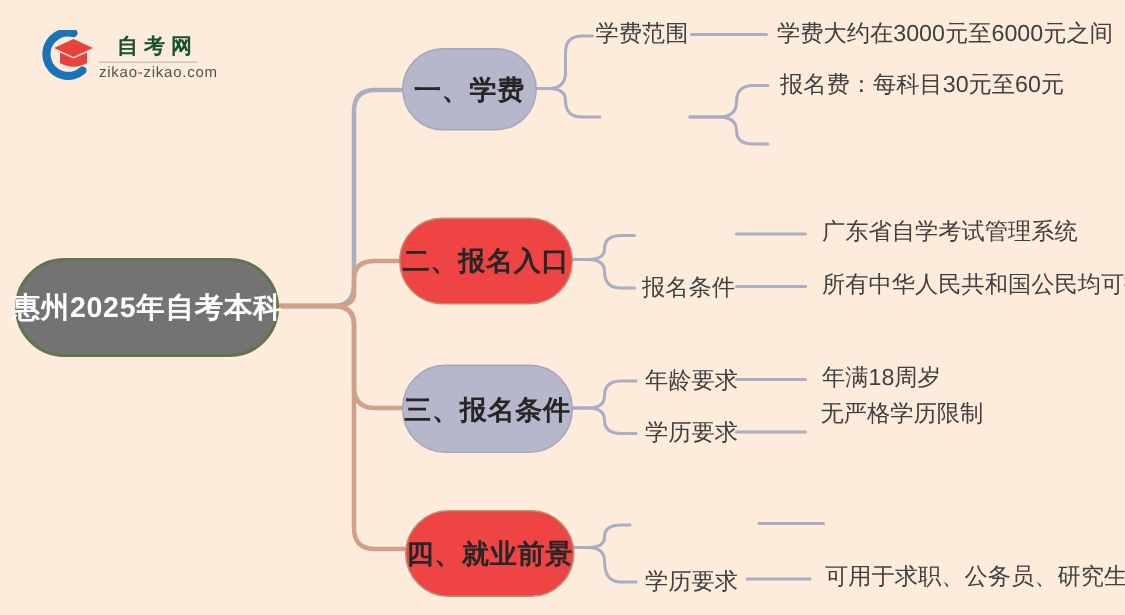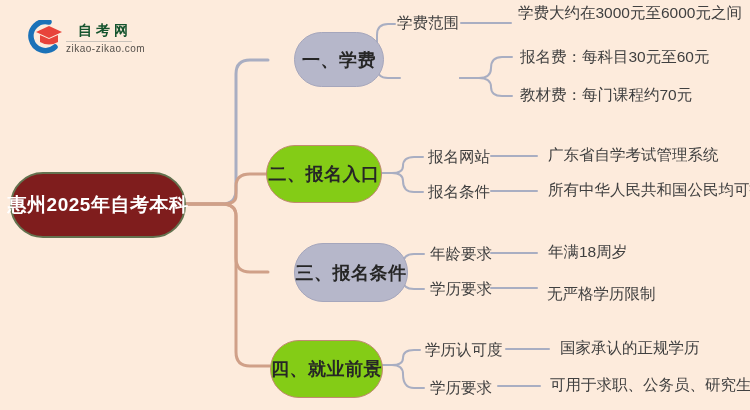--- a/index.html
+++ b/index.html
@@ -18,26 +18,26 @@
              color:#14532d;letter-spacing:4px;white-space:nowrap;}
   .logo-divider{position:absolute;left:38px;top:24px;width:66px;height:1px;background:#c9c2ba;}
   .logo-url{position:absolute;left:38px;top:26px;font-size:10px;color:#55504b;
             letter-spacing:.5px;white-space:nowrap;}
 
   
   .node{position:absolute;z-index:2;display:flex;align-items:center;justify-content:center;
         white-space:nowrap;box-sizing:border-box;}
   .root-node{
     left:10px;top:172px;width:176px;height:66px;border-radius:34px;
-    background:#7f1d1d;border:2px solid #63724f;
+    background:#737373;border:2px solid #63724f;
     color:#ffffff;font-size:19px;font-weight:700;letter-spacing:.5px;
   }
   .branch{font-size:18px;font-weight:700;color:#262626;letter-spacing:.5px;}
-  .lavender{background:#b6b7ca;border:1px solid #a5a6bc;margin-left:26px;}
-  .salmon{background:#84cc16;border:1px solid #c28a71;}
+  .lavender{background:#b6b7ca;border:1px solid #a5a6bc;}
+  .salmon{background:#ef4444;border:1px solid #c28a71;}
   .b1{left:268px;top:32px;width:90px;height:55px;border-radius:28px;}
   .b2{left:266px;top:145px;width:116px;height:58px;border-radius:29px;}
   .b3{left:268px;top:243px;width:114px;height:59px;border-radius:29px;}
   .b4{left:270px;top:340px;width:113px;height:58px;border-radius:29px;}
 
   
   .lbl{position:absolute;z-index:2;transform:translateY(-50%);white-space:nowrap;
        font-size:15.5px;color:#404040;font-weight:500;}
 </style>
 </head>
@@ -107,32 +107,28 @@
     <span>二、报名入口</span>
   </div>
   <div class="node branch salmon b4">
     <span>四、就业前景</span>
   </div>
   <div class="node branch lavender b3">
     <span>三、报名条件</span>
   </div>
 
   <div class="lbl" style="left:397px;top:23px">学费范围</div>
-  <div class="lbl" style="left:518px;top:13px">学费大约在3000元至6000元之间</div>
+  <div class="lbl" style="left:518px;top:23px">学费大约在3000元至6000元之间</div>
   <div class="lbl" style="left:520px;top:57px">报名费：每科目30元至60元</div>
-  <div class="lbl" style="left:520px;top:95px">教材费：每门课程约70元</div>
 
-  <div class="lbl" style="left:428px;top:157px">报名网站</div>
   <div class="lbl" style="left:548px;top:155px">广东省自学考试管理系统</div>
   <div class="lbl" style="left:428px;top:192px">报名条件</div>
   <div class="lbl" style="left:548px;top:190px">所有中华人民共和国公民均可报名</div>
 
   <div class="lbl" style="left:430px;top:254px">年龄要求</div>
   <div class="lbl" style="left:430px;top:289px">学历要求</div>
   <div class="lbl" style="left:548px;top:252px">年满18周岁</div>
-  <div class="lbl" style="left:547px;top:294px">无严格学历限制</div>
+  <div class="lbl" style="left:547px;top:276px">无严格学历限制</div>
 
-  <div class="lbl" style="left:425px;top:350px">学历认可度</div>
   <div class="lbl" style="left:430px;top:388px">学历要求</div>
-  <div class="lbl" style="left:560px;top:348px">国家承认的正规学历</div>
   <div class="lbl" style="left:550px;top:385px">可用于求职、公务员、研究生等</div>
 
 </div>
 
 </body></html>

